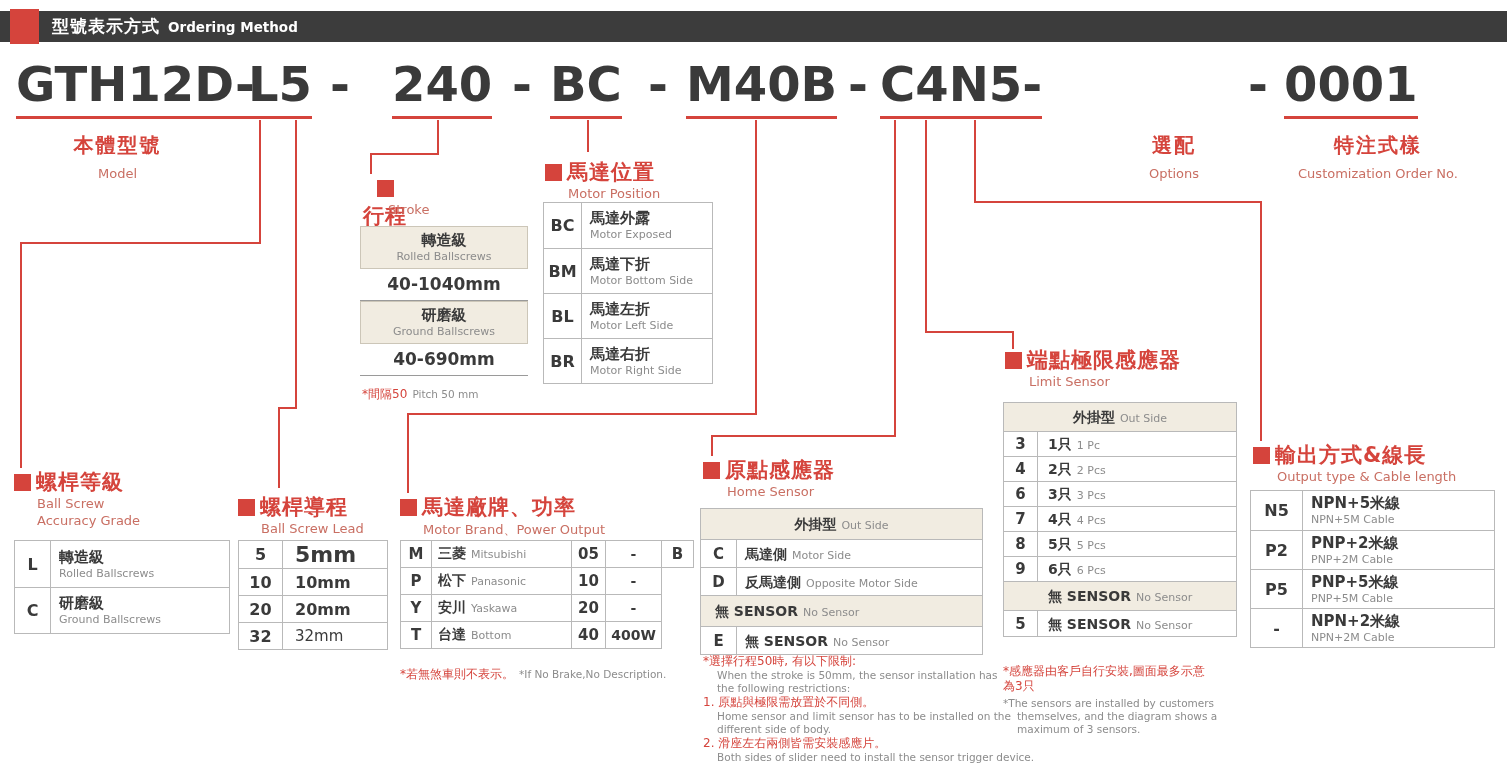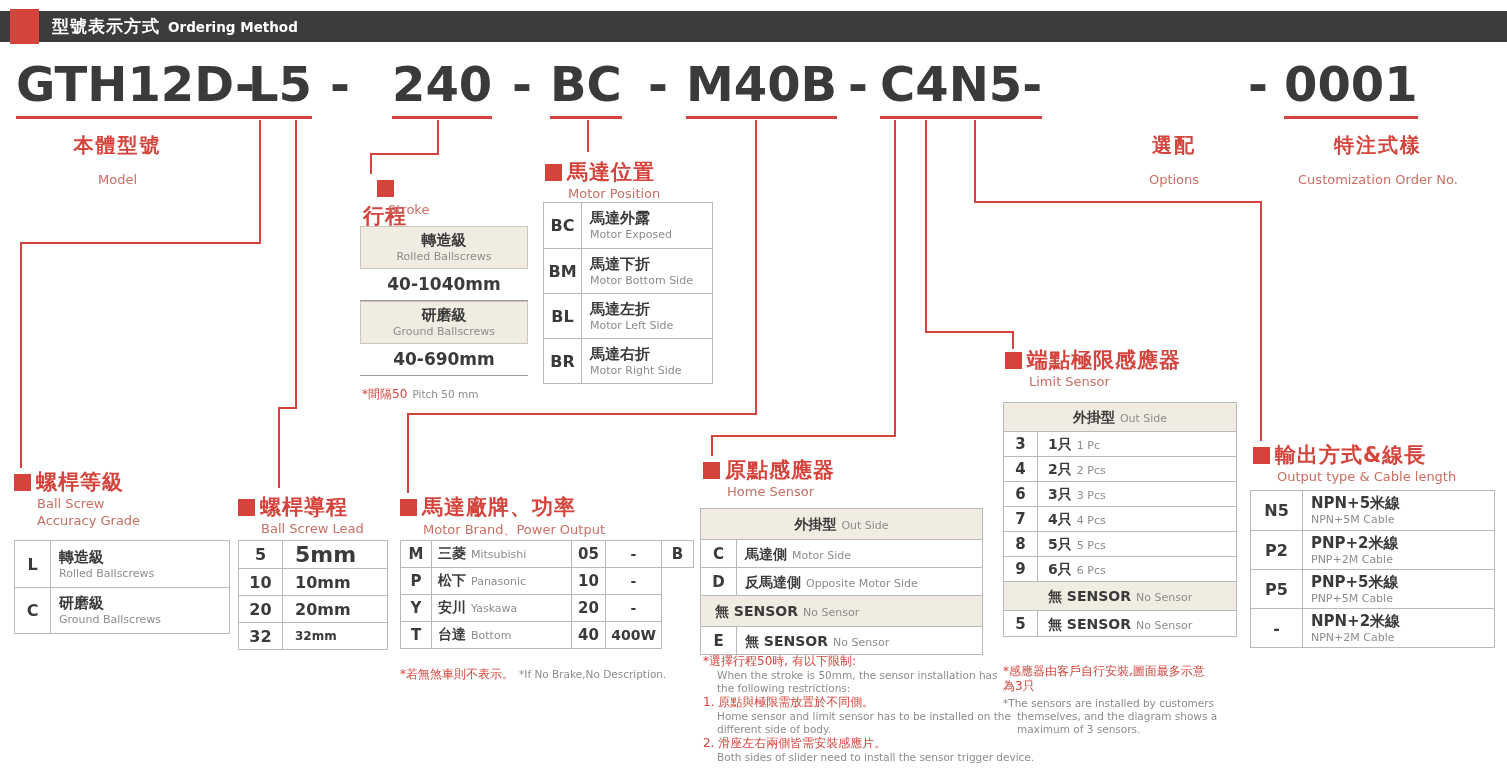--- a/index.html
+++ b/index.html
@@ -24,21 +24,21 @@
   
   .tok{position:absolute;top:58px;font-size:48px;line-height:52px;font-weight:600;color:var(--dark);padding-bottom:6px;border-bottom:3px solid var(--accent);white-space:nowrap;}
   .tok.sep{border-bottom:none;}
   .ref-box{position:absolute;top:60px;width:172px;height:50px;border:2px solid #9b9b9b;display:flex;flex-direction:column;align-items:center;justify-content:center;color:#b3b3b3;}
   .ref-zh{font-size:19px;letter-spacing:2px;}
   .ref-en{font-size:10px;margin-top:2px;}
 
   
   .codelabel{position:absolute;top:132px;text-align:center;}
   .cl-zh{font-size:20px;font-weight:bold;color:var(--accent);letter-spacing:2px;}
-  .cl-en{font-size:13px;color:var(--subred);margin-top:13px;}
+  .cl-en{font-size:13px;color:var(--subred);margin-top:7px;}
 
   
   .sec-head{position:absolute;display:flex;align-items:center;gap:5px;white-space:nowrap;}
   .sq{width:17px;height:17px;background:var(--accent);flex:none;}
   .tzh{font-size:21px;font-weight:bold;color:var(--accent);letter-spacing:1px;}
   .ten{position:absolute;font-size:13px;color:var(--subred);white-space:nowrap;}
 
   
   .tbl{position:absolute;border:1px solid var(--line);background:#fff;}
   .tbl>div+div{border-top:1px solid var(--line);}
@@ -213,21 +213,21 @@
     <div class="row" style="height:27px;">
       <div class="codecell" style="width:44px;font-size:16px;">10</div>
       <div style="padding-left:12px;font-size:16px;font-weight:bold;color:var(--dark);">10mm</div>
     </div>
     <div class="row" style="height:27px;">
       <div class="codecell" style="width:44px;font-size:16px;">20</div>
       <div style="padding-left:12px;font-size:16px;font-weight:bold;color:var(--dark);">20mm</div>
     </div>
     <div class="row" style="height:27px;">
       <div class="codecell" style="width:44px;font-size:16px;">32</div>
-      <div style="padding-left:12px;font-size:12px;font-weight:bold;color:var(--dark);">32mm</div>
+      <div style="padding-left:12px;font-size:15px;font-weight:normal;color:var(--dark);">32mm</div>
     </div>
   </div>
 
   <div class="sec-head" style="left:400px;top:493px;">
     <span class="sq"></span>
     <span class="tzh">馬達廠牌、功率</span>
   </div>
   <div class="ten" style="left:423px;top:521px;">Motor Brand、Power Output</div>
   <div class="abs" style="left:400px;top:541px;">
     <div class="mb-row">

